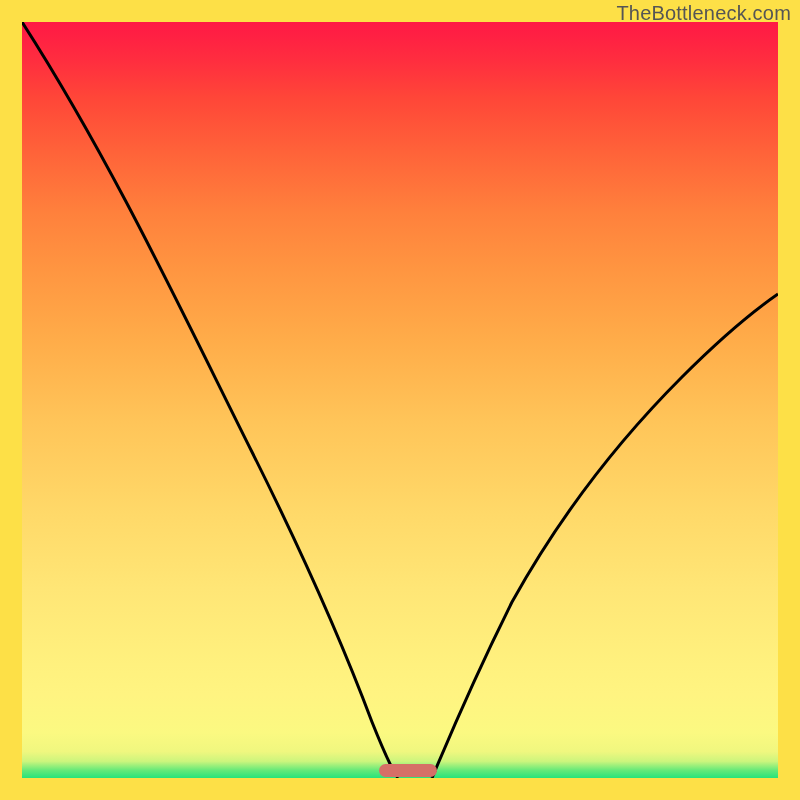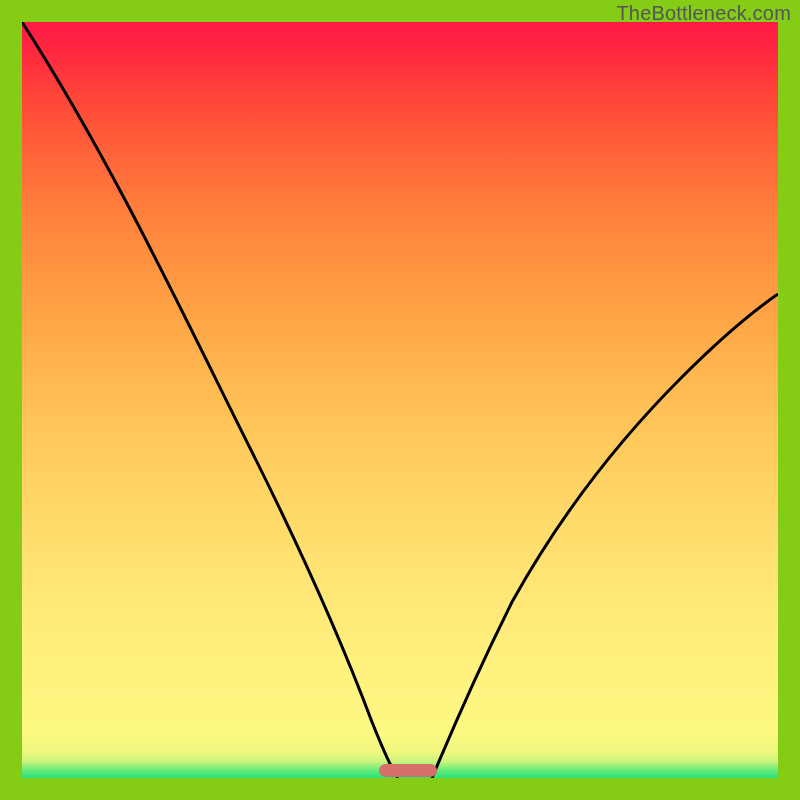--- a/index.html
+++ b/index.html
@@ -10,21 +10,21 @@
     background: #000000;
     overflow: hidden;
     font-family: Arial, Helvetica, sans-serif;
   }
   .frame {
     position: absolute;
     top: 0;
     left: 0;
     width: 800px;
     height: 800px;
-    background: #84cc16;
+    background: #fde047;
   }
   .plot {
     position: absolute;
     top: 22px;
     left: 22px;
     width: 756px;
     height: 756px;
     
     background: linear-gradient(
       to top,

